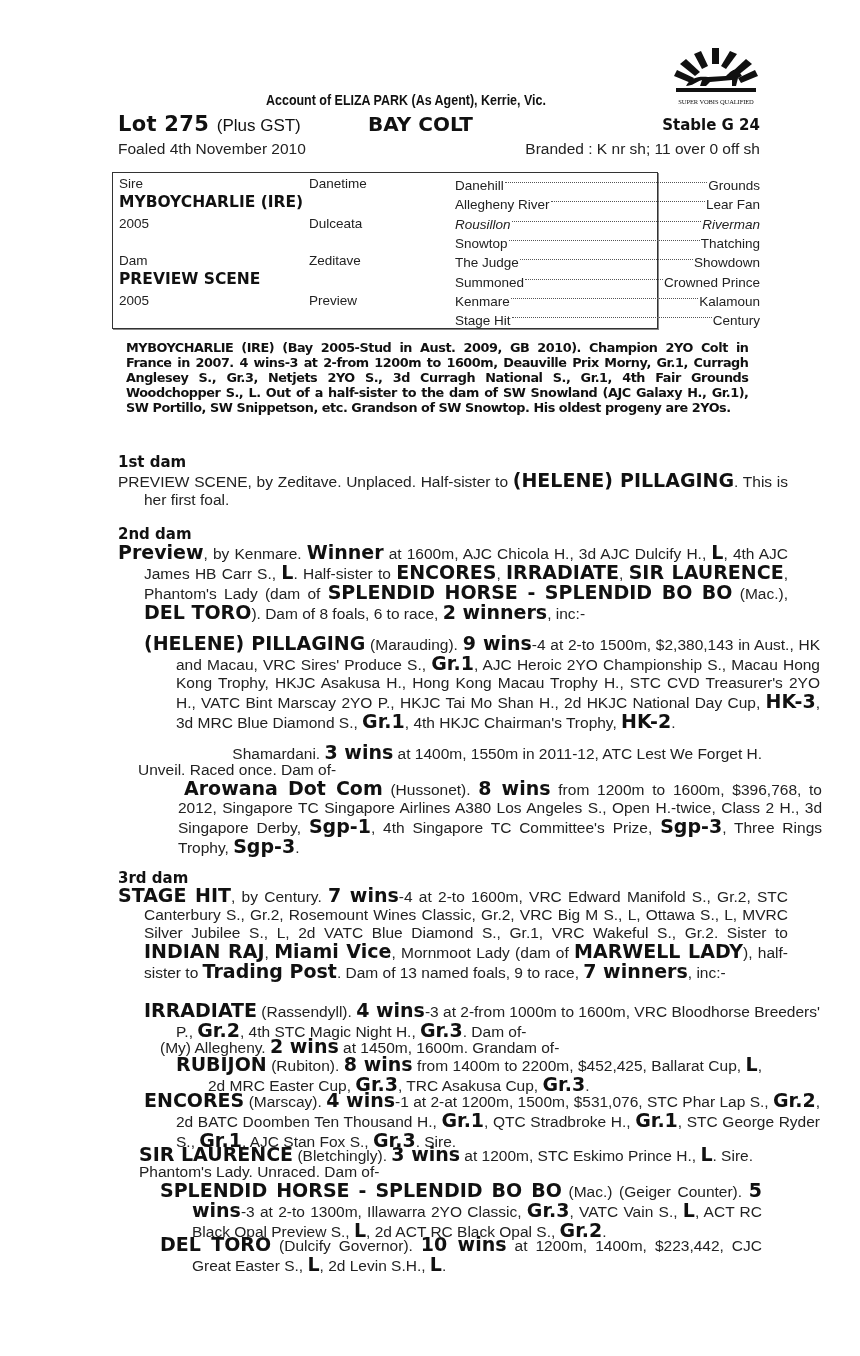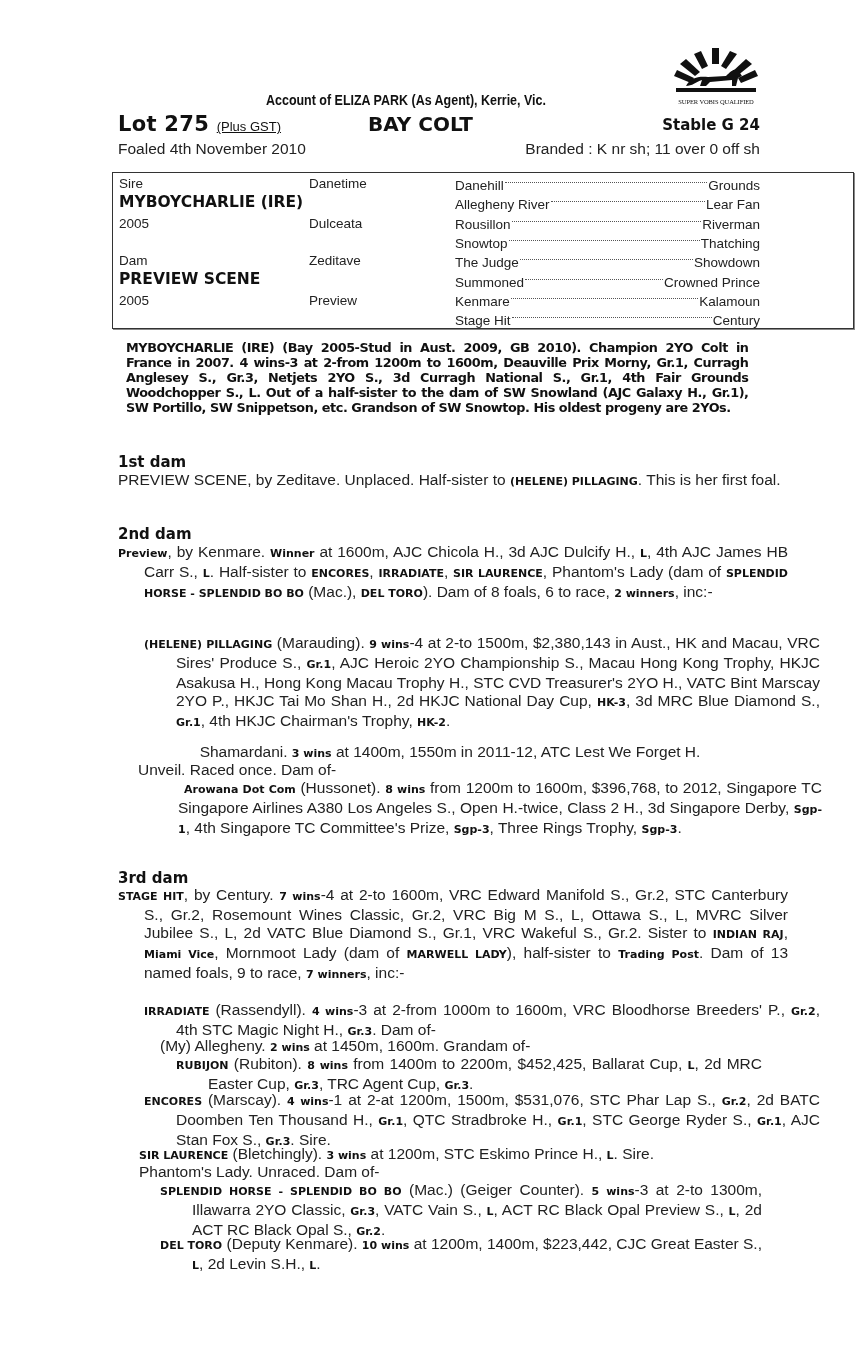--- a/index.html
+++ b/index.html
@@ -4,36 +4,36 @@
   <style>
     html, body { margin: 0; padding: 0; background: #ffffff; }
     body { width: 860px; height: 1356px; position: relative; overflow: hidden; color: #111; font-family: "Liberation Sans", sans-serif; }
     .page { position: absolute; left: 118px; top: 40px; width: 644px; }
     .logo { position: absolute; left: 664px; top: 46px; width: 104px; height: 60px; }
     .logo svg { display: block; }
     .logo-caption { position: absolute; left: 0; top: 52px; width: 104px; text-align: center; font-family: "Liberation Serif", serif; font-size: 6.5px; letter-spacing: -0.1px; }
     .account { position: absolute; left: 148px; top: 52px; font-family: "Liberation Sans", sans-serif; font-weight: bold; font-size: 14.5px; transform: scaleX(0.86); transform-origin: left top; white-space: nowrap; }
     .lotrow { position: absolute; top: 72px; left: 0; width: 644px; height: 28px; }
     .lot { position: absolute; left: 0; top: 0; font-weight: 900; font-size: 21px; font-family: "DejaVu Sans", sans-serif; letter-spacing: 0.3px; }
-    .lot small { font-weight: normal; font-size: 13px; font-family: "Liberation Sans", sans-serif; letter-spacing: 0; text-decoration: underline; }
+    .lot small { font-weight: normal; font-size: 17px; font-family: "Liberation Sans", sans-serif; letter-spacing: 0; }
     .sex { position: absolute; left: 250px; top: 0; font-weight: 900; font-size: 20px; font-family: "DejaVu Sans", sans-serif; }
     .stable { position: absolute; right: 2px; top: 4px; font-weight: 900; font-size: 15px; font-family: "DejaVu Sans", sans-serif; }
     .foaled-row { position: absolute; top: 100px; left: 0; width: 644px; font-size: 15.5px; color: #222; }
     .foaled { position: absolute; left: 0; }
     .branded { position: absolute; right: 2px; white-space: nowrap; }
-    .pedigree { position: absolute; left: 112px; top: 172px; width: 742px; height: 157px; border: 1.5px solid #333; box-sizing: border-box; box-shadow: 1px 1px 0 #888; }
+    .pedigree { position: absolute; left: 112px; top: 172px; width: 546px; height: 157px; border: 1.5px solid #333; box-sizing: border-box; box-shadow: 1px 1px 0 #888; }
     .ped-cell { position: absolute; font-size: 13.5px; color: #222; white-space: nowrap; }
     .ped-big { position: absolute; font-size: 15.5px; font-weight: 900; font-family: "DejaVu Sans", sans-serif; white-space: nowrap; }
     .ped-right { position: absolute; left: 342px; top: 3px; width: 305px; }
     .gp-row { position: absolute; left: 0; width: 305px; height: 18px; font-size: 13.5px; color: #222; display: flex; align-items: center; white-space: nowrap; }
     .gp-row .dots { flex: 1; border-bottom: 1.5px dotted #555; margin: 0 1px; transform: translateY(-3px); }
     .sire-note { position: absolute; left: 126px; top: 340px; width: 632px; font-family: "DejaVu Sans", sans-serif; font-weight: bold; font-size: 13px; line-height: 15px; letter-spacing: -0.45px; text-align: justify; transform: scaleX(0.985); transform-origin: left top; }
     .section-head { position: absolute; left: 118px; font-family: "DejaVu Sans", sans-serif; font-weight: 900; font-size: 15px; }
     .para { position: absolute; left: 118px; width: 644px; font-size: 15.5px; line-height: 18px; color: #222; text-align: justify; }
-    .para b, .b { font-family: "DejaVu Sans", sans-serif; font-weight: 900; font-size: 11px; color: #111; }
+    .para b, .b { font-family: "DejaVu Sans", sans-serif; font-weight: 900; font-size: 19px; color: #111; }
     .hang0 { padding-left: 26px; text-indent: -26px; }
     .hang1 { padding-left: 58px; text-indent: -32px; }
     .hang1b { padding-left: 60px; text-indent: -34px; }
   </style>
 </head>
 <body>
 
 <div class="logo">
   <svg width="104" height="52" viewBox="0 0 104 52">
     <g fill="#111">
@@ -86,21 +86,21 @@
     <div class="gp-row" style="top:0px;">
         <span>Danehill</span>
         <span class="dots"></span>
         <span>Grounds</span>
       </div>
     <div class="gp-row" style="top:19px;">
         <span>Allegheny River</span>
         <span class="dots"></span>
         <span>Lear Fan</span>
       </div>
-    <div class="gp-row" style="top:39px;">
+    <div class="gp-row" style="top:39px;font-style:italic;">
         <span>Rousillon</span>
         <span class="dots"></span>
         <span>Riverman</span>
       </div>
     <div class="gp-row" style="top:58px;">
         <span>Snowtop</span>
         <span class="dots"></span>
         <span>Thatching</span>
       </div>
     <div class="gp-row" style="top:77px;">
@@ -129,35 +129,35 @@
 <div class="sire-note">MYBOYCHARLIE (IRE) (Bay 2005-Stud in Aust. 2009, GB 2010). Champion 2YO Colt in France in 2007. 4 wins-3 at 2-from 1200m to 1600m, Deauville Prix Morny, Gr.1, Curragh Anglesey S., Gr.3, Netjets 2YO S., 3d Curragh National S., Gr.1, 4th Fair Grounds Woodchopper S., L. Out of a half-sister to the dam of SW Snowland (AJC Galaxy H., Gr.1), SW Portillo, SW Snippetson, etc. Grandson of SW Snowtop. His oldest progeny are 2YOs.</div>
 
 <div class="section-head" style="top:453px;">1st dam</div>
 <div class="para hang0" style="top:471px;"><span>PREVIEW SCENE, by Zeditave. Unplaced. Half-sister to </span><b>(HELENE) PILLAGING</b><span>. This is her first foal.</span></div>
 
 <div class="section-head" style="top:525px;">2nd dam</div>
 <div class="para hang0" style="top:543px;"><b>Preview</b><span>, by Kenmare. </span><b>Winner</b><span> at 1600m, AJC Chicola H., 3d AJC Dulcify H., </span><b>L</b><span>, 4th AJC James HB Carr S., </span><b>L</b><span>. Half-sister to </span><b>ENCORES</b><span>, </span><b>IRRADIATE</b><span>, </span><b>SIR LAURENCE</b><span>, Phantom's Lady (dam of </span><b>SPLENDID HORSE - SPLENDID BO BO</b><span> (Mac.), </span><b>DEL TORO</b><span>). Dam of 8 foals, 6 to race, </span><b>2 winners</b><span>, inc:-</span></div>
 
 <div class="para hang1" style="top:634px; left:118px;"><b>(HELENE) PILLAGING</b><span> (Marauding). </span><b>9 wins</b><span>-4 at 2-to 1500m, $2,380,143 in Aust., HK and Macau, VRC Sires' Produce S., </span><b>Gr.1</b><span>, AJC Heroic 2YO Championship S., Macau Hong Kong Trophy, HKJC Asakusa H., Hong Kong Macau Trophy H., STC CVD Treasurer's 2YO H., VATC Bint Marscay 2YO P., HKJC Tai Mo Shan H., 2d HKJC National Day Cup, </span><b>HK-3</b><span>, 3d MRC Blue Diamond S., </span><b>Gr.1</b><span>, 4th HKJC Chairman's Trophy, </span><b>HK-2</b><span>.</span></div>
 
-<div class="para" style="top:743px; left:138px; width:624px; text-align:center;"><span>Shamardani. </span><b>3 wins</b><span> at 1400m, 1550m in 2011-12, ATC Lest We Forget H.</span></div>
+<div class="para" style="top:743px; left:138px; width:624px; text-align:right;"><span>Shamardani. </span><b>3 wins</b><span> at 1400m, 1550m in 2011-12, ATC Lest We Forget H.</span></div>
 <div class="para" style="top:761px; left:138px; width:624px; text-align:left;">Unveil. Raced once. Dam of-</div>
 
 <div class="para hang1b" style="top:779px; left:118px;"><span style="display:inline-block; width:40px; text-indent:0;"></span><b>Arowana Dot Com</b><span> (Hussonet). </span><b>8 wins</b><span> from 1200m to 1600m, $396,768, to 2012, Singapore TC Singapore Airlines A380 Los Angeles S., Open H.-twice, Class 2 H., 3d Singapore Derby, </span><b>Sgp-1</b><span>, 4th Singapore TC Committee's Prize, </span><b>Sgp-3</b><span>, Three Rings Trophy, </span><b>Sgp-3</b><span>.</span></div>
 
 <div class="section-head" style="top:869px;">3rd dam</div>
 <div class="para hang0" style="top:886px;"><b>STAGE HIT</b><span>, by Century. </span><b>7 wins</b><span>-4 at 2-to 1600m, VRC Edward Manifold S., Gr.2, STC Canterbury S., Gr.2, Rosemount Wines Classic, Gr.2, VRC Big M S., L, Ottawa S., L, MVRC Silver Jubilee S., L, 2d VATC Blue Diamond S., Gr.1, VRC Wakeful S., Gr.2. Sister to </span><b>INDIAN RAJ</b><span>, </span><b>Miami Vice</b><span>, Mornmoot Lady (dam of </span><b>MARWELL LADY</b><span>), half-sister to </span><b>Trading Post</b><span>. Dam of 13 named foals, 9 to race, </span><b>7 winners</b><span>, inc:-</span></div>
 
 <div class="para hang1" style="top:1001px; left:118px;"><b>IRRADIATE</b><span> (Rassendyll). </span><b>4 wins</b><span>-3 at 2-from 1000m to 1600m, VRC Bloodhorse Breeders' P., </span><b>Gr.2</b><span>, 4th STC Magic Night H., </span><b>Gr.3</b><span>. Dam of-</span></div>
 
 <div class="para" style="top:1037px; left:160px; width:602px; text-align:left;"><span>(My) Allegheny. </span><b>2 wins</b><span> at 1450m, 1600m. Grandam of-</span></div>
 
-<div class="para" style="top:1055px; left:176px; width:586px; padding-left:32px; text-indent:-32px; box-sizing:border-box;"><b>RUBIJON</b><span> (Rubiton). </span><b>8 wins</b><span> from 1400m to 2200m, $452,425, Ballarat Cup, </span><b>L</b><span>, 2d MRC Easter Cup, </span><b>Gr.3</b><span>, TRC Agent Cup, </span><b>Gr.3</b><span>.</span></div>
+<div class="para" style="top:1055px; left:176px; width:586px; padding-left:32px; text-indent:-32px; box-sizing:border-box;"><b>RUBIJON</b><span> (Rubiton). </span><b>8 wins</b><span> from 1400m to 2200m, $452,425, Ballarat Cup, </span><b>L</b><span>, 2d MRC Easter Cup, </span><b>Gr.3</b><span>, TRC Asakusa Cup, </span><b>Gr.3</b><span>.</span></div>
 
 <div class="para hang1" style="top:1091px; left:118px;"><b>ENCORES</b><span> (Marscay). </span><b>4 wins</b><span>-1 at 2-at 1200m, 1500m, $531,076, STC Phar Lap S., </span><b>Gr.2</b><span>, 2d BATC Doomben Ten Thousand H., </span><b>Gr.1</b><span>, QTC Stradbroke H., </span><b>Gr.1</b><span>, STC George Ryder S., </span><b>Gr.1</b><span>, AJC Stan Fox S., </span><b>Gr.3</b><span>. Sire.</span></div>
 
 <div class="para" style="top:1145px; left:139px; width:623px; text-align:left;"><b>SIR LAURENCE</b><span> (Bletchingly). </span><b>3 wins</b><span> at 1200m, STC Eskimo Prince H., </span><b>L</b><span>. Sire.</span></div>
 
 <div class="para" style="top:1163px; left:139px; width:623px; text-align:left;">Phantom's Lady. Unraced. Dam of-</div>
 
 <div class="para" style="top:1181px; left:160px; width:602px; padding-left:32px; text-indent:-32px; box-sizing:border-box;"><b>SPLENDID HORSE - SPLENDID BO BO</b><span> (Mac.) (Geiger Counter). </span><b>5 wins</b><span>-3 at 2-to 1300m, Illawarra 2YO Classic, </span><b>Gr.3</b><span>, VATC Vain S., </span><b>L</b><span>, ACT RC Black Opal Preview S., </span><b>L</b><span>, 2d ACT RC Black Opal S., </span><b>Gr.2</b><span>.</span></div>
 
-<div class="para" style="top:1235px; left:160px; width:602px; padding-left:32px; text-indent:-32px; box-sizing:border-box;"><b>DEL TORO</b><span> (Deputy Kenmare). </span><b>10 wins</b><span> at 1200m, 1400m, $223,442, CJC Great Easter S., </span><b>L</b><span>, 2d Levin S.H., </span><b>L</b><span>.</span></div>
+<div class="para" style="top:1235px; left:160px; width:602px; padding-left:32px; text-indent:-32px; box-sizing:border-box;"><b>DEL TORO</b><span> (Dulcify Governor). </span><b>10 wins</b><span> at 1200m, 1400m, $223,442, CJC Great Easter S., </span><b>L</b><span>, 2d Levin S.H., </span><b>L</b><span>.</span></div>
 
 </body></html>

